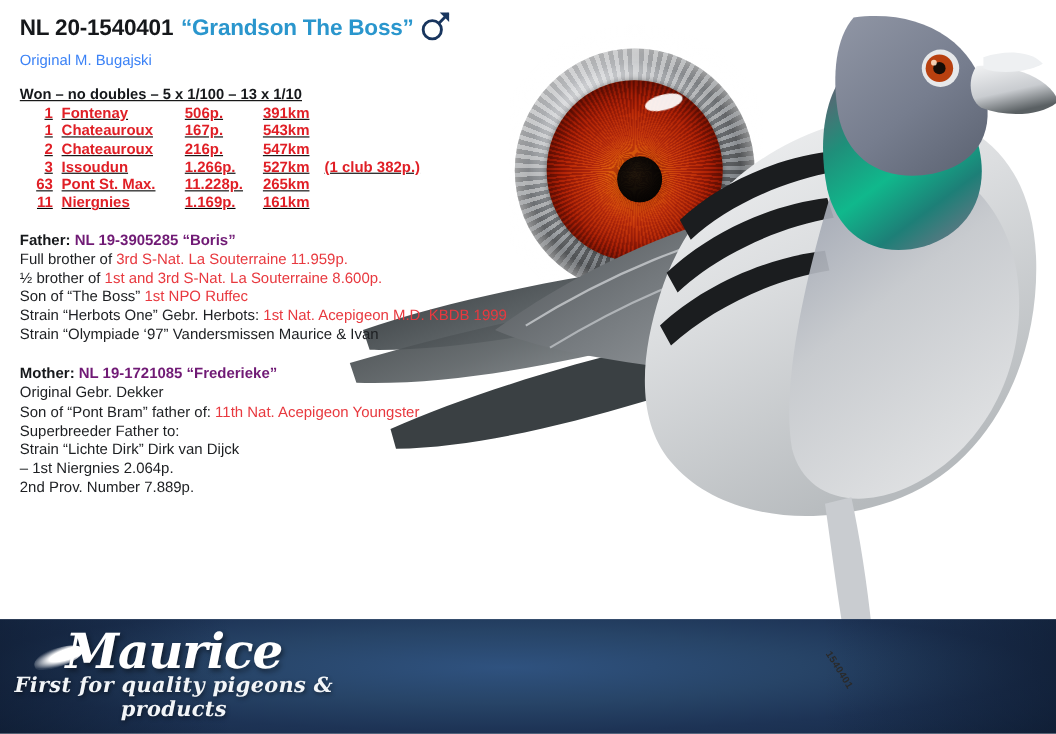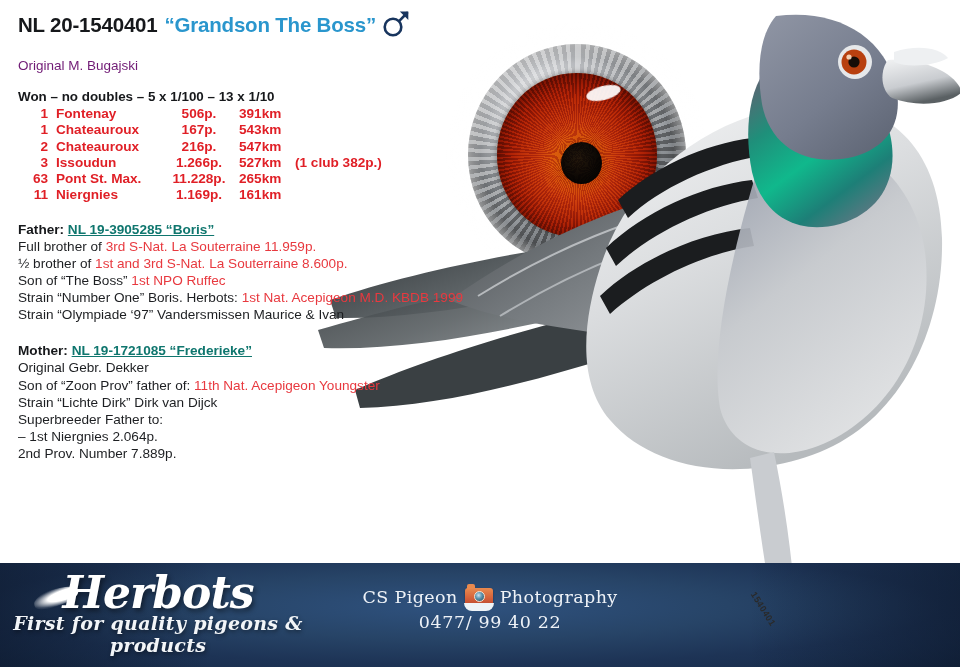--- a/index.html
+++ b/index.html
@@ -12,38 +12,38 @@
   }
   .card{position:absolute;inset:0;background:#fff;padding-left:45px;}
 
   
   .text-col{position:absolute;left:18px;top:8px;width:500px;z-index:6;}
 
   .title-row{display:flex;align-items:center;gap:7px;}
   .ring-no{font-size:20.5px;font-weight:bold;color:#16181b;letter-spacing:-.2px;}
   .bird-name{font-size:20.5px;font-weight:bold;color:#2a96cd;letter-spacing:-.2px;}
   .sex-symbol{display:inline-block;margin-left:-2px;}
-  .breeder{font-size:13.5px;color:#701a75;margin-top:16px;}
-
-  
-  .results{margin-top:16px;}
+  .breeder{font-size:13.5px;color:#3b82f6;margin-top:4px;}
+
+  
+  .results{margin-top:16px;text-decoration:underline;}
   .results-head{font-size:13.4px;font-weight:bold;color:#16181b;margin-bottom:2px;}
   .res-row{display:flex;font-size:13.6px;font-weight:bold;color:#e01f26;line-height:16.3px;}
   .c-pos{width:30px;text-align:right;padding-right:8px;}
   .c-race{width:112px;}
-  .c-pts{width:62px;text-align:center;padding-right:9px;}
+  .c-pts{width:62px;text-align:left;padding-right:9px;}
   .c-km{width:56px;}
   .c-note{white-space:nowrap;text-align:right;}
 
   
   .parent{margin-top:17px;}
   .parent p{margin:0;font-size:13.6px;line-height:17.1px;color:#1d1f22;}
   .p-head{font-weight:bold;}
   .p-head .lbl{color:#16181b;margin-top:40px;}
-  .p-head .val{color:#0f766e;text-decoration:underline;}
+  .p-head .val{color:#701a75;}
   .red{color:#e8393f;}
   .red-line{color:#e8393f;}
   .mother{margin-top:19px;}
 
   
   .eye-wrap{position:absolute;left:468px;top:44px;width:218px;height:222px;z-index:3;}
   .eye-glow{position:absolute;inset:-22px;border-radius:50%;
     background:radial-gradient(ellipse at 50% 50%, rgba(255,255,255,0) 52%, rgba(255,255,255,.9) 66%, #fff 78%);}
   .eye-lid{position:absolute;inset:0;border-radius:50%;
     background:
@@ -189,36 +189,36 @@
       <p>
         <span>Full brother of </span><span class="red">3rd S-Nat. La Souterraine 11.959p.</span>
       </p>
       <p>
         <span>½ brother of </span><span class="red">1st and 3rd S-Nat. La Souterraine 8.600p.</span>
       </p>
       <p>
         <span>Son of “The Boss” </span><span class="red">1st NPO Ruffec</span>
       </p>
       <p>
-        <span>Strain “Number One” Boris. Herbots: </span><span class="red">1st Nat. Acepigeon M.D. KBDB 1999</span>
+        <span>Strain “Herbots One” Gebr. Herbots: </span><span class="red">1st Nat. Acepigeon M.D. KBDB 1999</span>
       </p>
       <p>Strain “Olympiade ‘97” Vandersmissen Maurice &amp; Ivan</p>
     </div>
 
     <div class="parent mother">
       <p class="p-head">
         <span class="lbl">Mother:</span>
         <span class="val">NL 19-1721085 “Frederieke”</span>
       </p>
       <p>Original Gebr. Dekker</p>
       <p>
-        <span>Son of “Zoon Prov” father of: </span><span class="red">11th Nat. Acepigeon Youngster</span>
-      </p>
+        <span>Son of “Pont Bram” father of: </span><span class="red">11th Nat. Acepigeon Youngster</span>
+      </p>
+      <p>Superbreeder Father to:</p>
       <p>Strain “Lichte Dirk” Dirk van Dijck</p>
-      <p>Superbreeder Father to:</p>
       <p class="red-line">– 1st Niergnies 2.064p.</p>
       <p class="red-line">2nd Prov. Number 7.889p.</p>
     </div>
   </div>
 
   <div class="eye-wrap">
     <div class="eye-lid"></div>
     <div class="iris">
       <div class="pupil"></div>
     </div>
@@ -314,30 +314,20 @@
     </svg>
   </div>
 
   <span class="band-txt">1540401</span>
 
   <div class="banner">
 
     <div class="logo-block">
       <div class="logo-name">
         <span class="feather"></span>
-        <span>Herbots</span>
+        <span>Maurice</span>
       </div>
       <div class="logo-tag">First for quality pigeons &amp; products</div>
     </div>
 
-    <div class="credit-block">
-      <div class="credit-line">
-        <span>CS Pigeon</span>
-        <span class="cam-icon">
-          <span class="cam-base"></span>
-        </span>
-        <span>Photography</span>
-      </div>
-      <div class="credit-phone">0477/ 99 40 22</div>
-    </div>
   </div>
 
 </div>
 
 </body></html>

